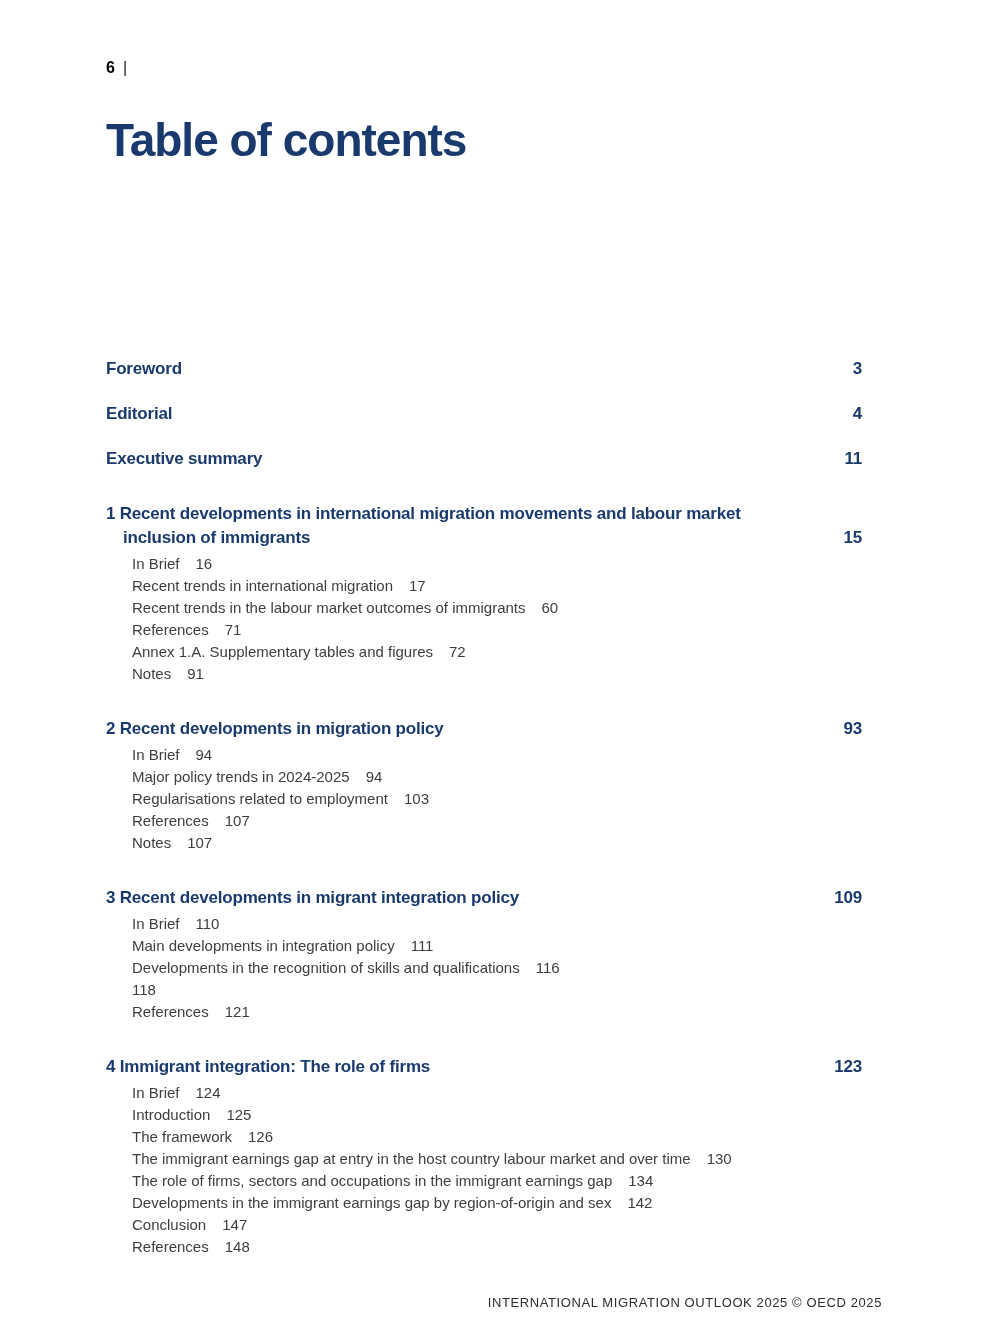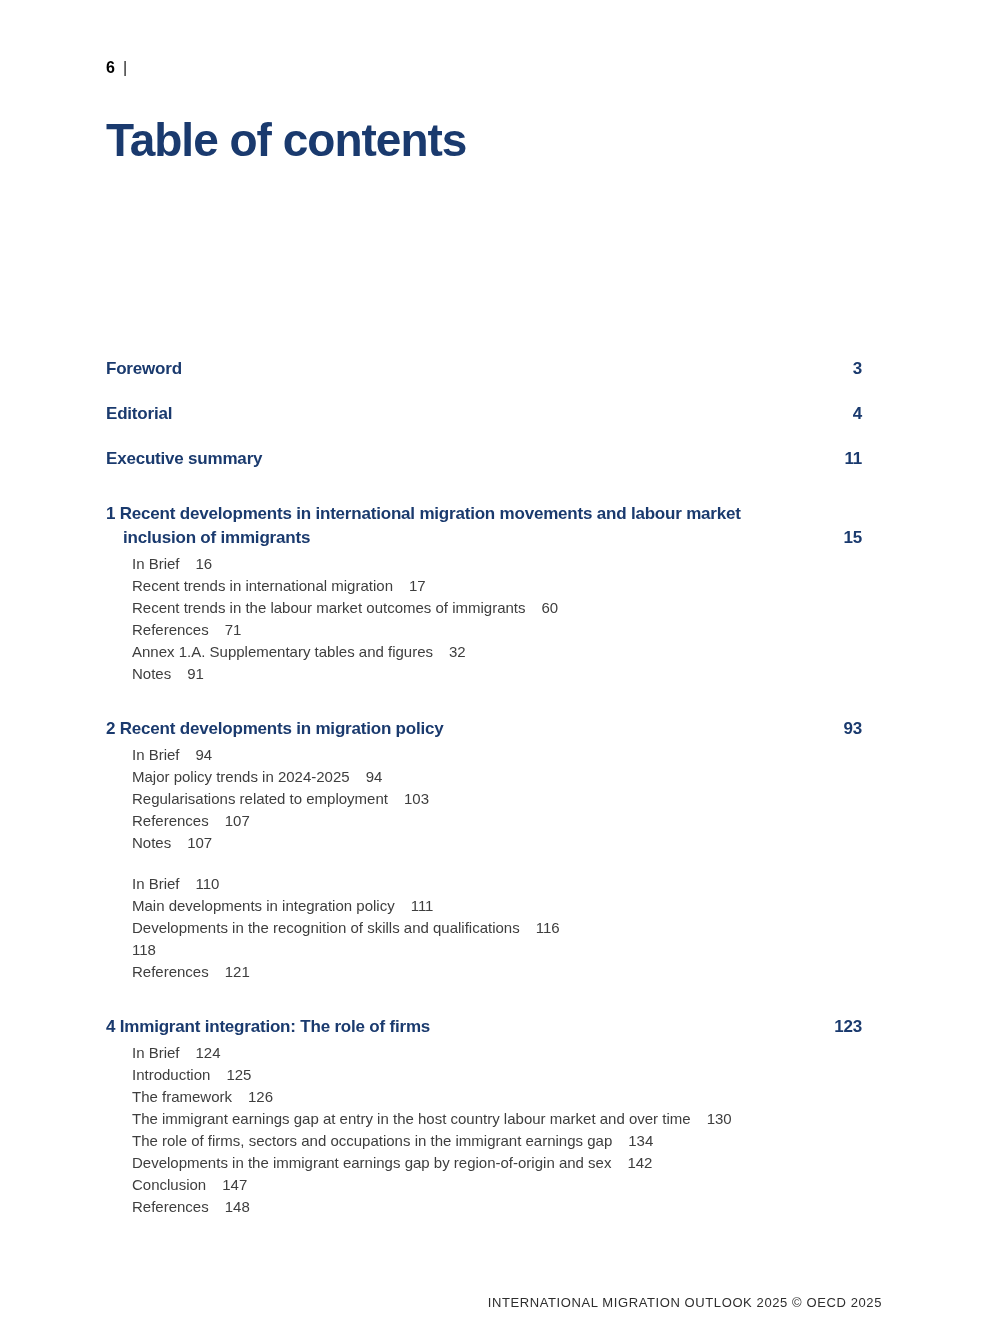--- a/index.html
+++ b/index.html
@@ -122,21 +122,21 @@
             <div class="section-row">
               <span class="section-label">Recent trends in the labour market outcomes of immigrants</span>
               <span class="section-page">60</span>
             </div>
             <div class="section-row">
               <span class="section-label">References</span>
               <span class="section-page">71</span>
             </div>
             <div class="section-row">
               <span class="section-label">Annex 1.A. Supplementary tables and figures</span>
-              <span class="section-page">32</span>
+              <span class="section-page">72</span>
             </div>
             <div class="section-row">
               <span class="section-label">Notes</span>
               <span class="section-page">91</span>
             </div>
           </div>
         </div>
         <div class="chapter">
           <div class="chapter-head">
             <div class="chapter-title">
@@ -161,20 +161,26 @@
               <span class="section-label">References</span>
               <span class="section-page">107</span>
             </div>
             <div class="section-row">
               <span class="section-label">Notes</span>
               <span class="section-page">107</span>
             </div>
           </div>
         </div>
         <div class="chapter">
+          <div class="chapter-head">
+            <div class="chapter-title">
+              <div class="chapter-line">3 Recent developments in migrant integration policy</div>
+            </div>
+            <span class="chapter-page">109</span>
+          </div>
           <div class="sections">
             <div class="section-row">
               <span class="section-label">In Brief</span>
               <span class="section-page">110</span>
             </div>
             <div class="section-row">
               <span class="section-label">Main developments in integration policy</span>
               <span class="section-page">111</span>
             </div>
             <div class="section-row">

